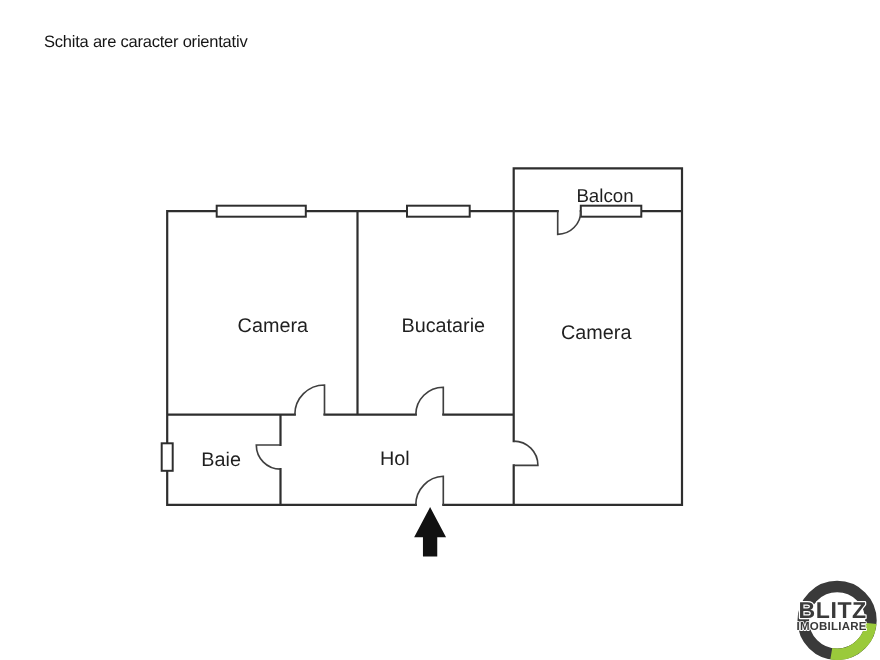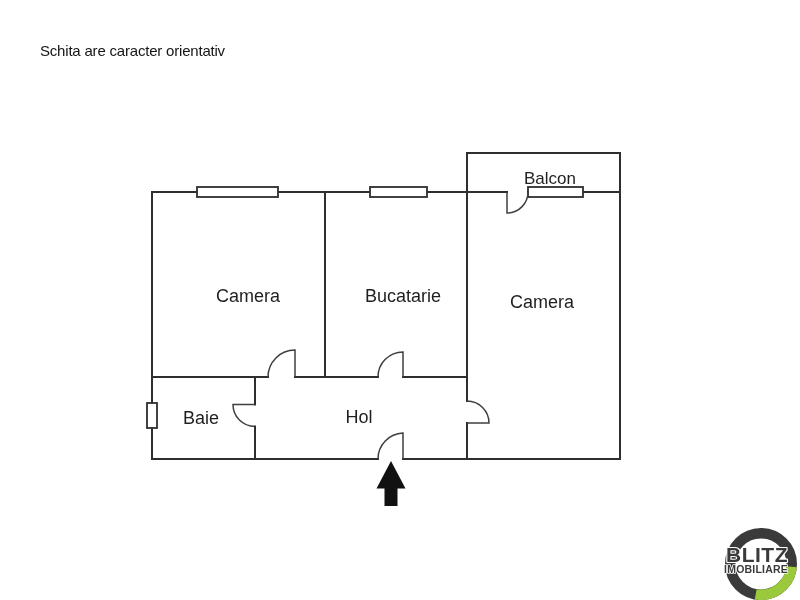--- a/index.html
+++ b/index.html
@@ -3,21 +3,21 @@
 <meta charset="utf-8">
 <style>
   html,body { margin:0; padding:0; }
   body {
     width:800px; height:600px;
     background:#ffffff;
     font-family:"Liberation Sans", sans-serif;
     position:relative; overflow:hidden;
   }
   .disclaimer {
-    position:absolute; left:40px; top:42px;
+    position:absolute; left:40px; top:30px;
     font-size:15px; letter-spacing:-0.2px; color:#151515;
     white-space:nowrap;
   }
   svg.plan { position:absolute; left:0; top:0; }
   .walls  { fill:none; stroke-width:2; stroke-linecap:square; }
   .win    { fill:#ffffff; stroke:#2e2e2e; stroke-width:1.8; }
   .doors  { fill:none; stroke-width:1.5; }
   .room-label  { font-size:18px; fill:#1f1f1f; text-anchor:middle; }
   .small-label { font-size:17px; }
   .logo-brand {

